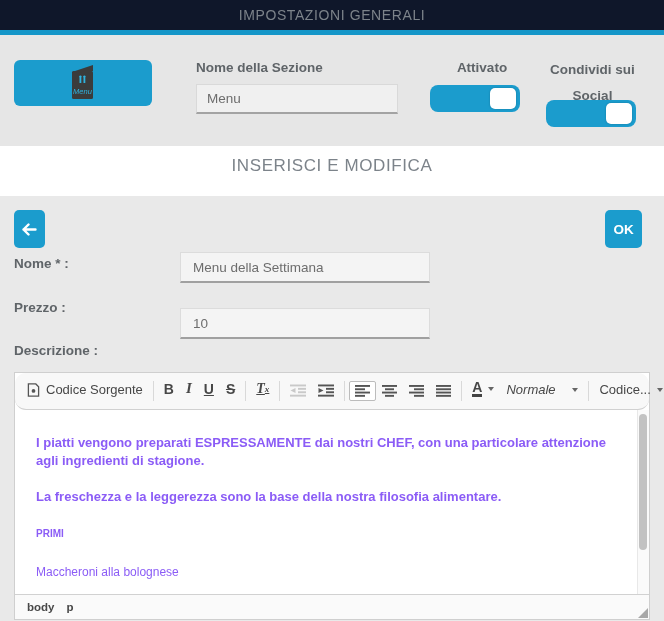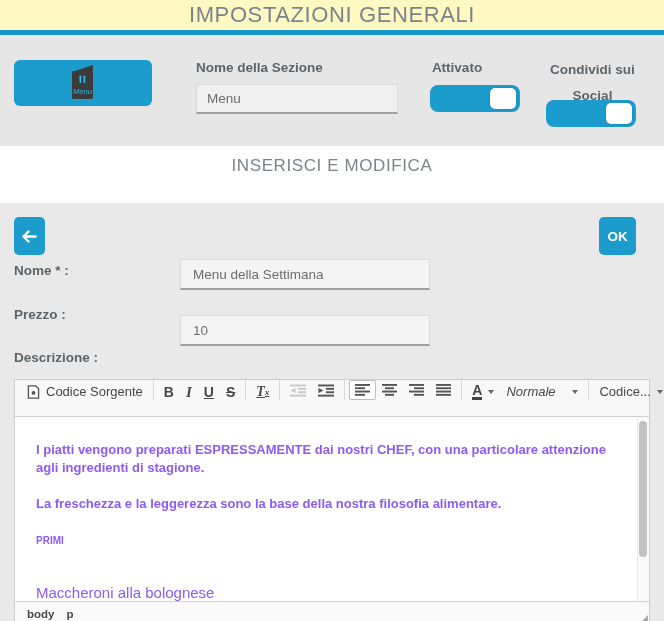--- a/index.html
+++ b/index.html
@@ -2,62 +2,62 @@
 <html><head>
 <meta charset="utf-8">
 <style>
   * { box-sizing: border-box; margin: 0; padding: 0; }
   html, body { width: 664px; height: 621px; }
   body { font-family: "Liberation Sans", sans-serif; background: #ffffff; overflow: hidden; }
   .page { position: relative; width: 664px; height: 621px; background: #ffffff; }
 
   
   .band-title { height: 30px; line-height: 30px; text-align: center; color: #7c838a;
-                font-size: 22px; letter-spacing: .6px; background: #fef9c3; }
+                font-size: 14px; letter-spacing: .6px; background: #0f172a; }
   .accent-bar { height: 5px; background: #1496c8; }
 
   
   .general { position: relative; height: 111px; background: #e6e6e6; }
   .menu-tile { position: absolute; left: 14px; top: 25px; width: 138px; height: 46px;
                background: #1b9ccd; border-radius: 6px; display: flex; align-items: center;
                justify-content: center; cursor: pointer; }
   .lbl { font-weight: bold; color: #5f6468; font-size: 13.5px; }
   .nome-sezione { position: absolute; left: 196px; top: 25px; }
   .ginput { display: block; margin-top: 9px; width: 202px; height: 30px; background: #f0f0f0;
             border: 1px solid #d9d9d9; border-bottom: 2px solid #a3a3a3; color: #6d6d6d;
             font-size: 13.5px; padding: 0 10px; font-family: "Liberation Sans", sans-serif; }
-  .attivato { position: absolute; left: 412px; top: 25px; width: 90px; text-align: center; }
+  .attivato { position: absolute; left: 437px; top: 25px; width: 90px; text-align: center; }
   .social { position: absolute; left: 545px; top: 22px; width: 95px; text-align: center; line-height: 26px; }
   .toggle { position: absolute; width: 90px; height: 27px; background: #1b9ccd; border-radius: 8px; cursor: pointer; }
   .toggle .knob { position: absolute; right: 4px; top: 3px; width: 26px; height: 21px;
                   background: #ffffff; border-radius: 5px; box-shadow: 0 0 2px rgba(0,0,0,.25); }
   .toggle.t1 { left: 430px; top: 50px; }
   .toggle.t2 { left: 546px; top: 65px; }
 
   
-  .band-insert { height: 57px; line-height: 40px; text-align: center; color: #7c838a;
+  .band-insert { height: 50px; line-height: 40px; text-align: center; color: #7c838a;
                  font-size: 17px; letter-spacing: .6px; background: #fff; }
 
   
   .edit { position: relative; height: 435px; background: #e9e9e9; }
   .btn { position: absolute; background: #1b9ccd; border: none; border-radius: 5px;
          color: #fff; cursor: pointer; display: flex; align-items: center; justify-content: center; }
   .btn-back { left: 14px; top: 14px; width: 31px; height: 38px; }
-  .btn-ok { right: 28px; top: 14px; width: 37px; height: 38px; font-weight: bold; font-size: 13.5px;
+  .btn-ok { right: 22px; top: 14px; width: 37px; height: 38px; font-weight: bold; font-size: 13.5px;
             font-family: "Liberation Sans", sans-serif; }
   .frow-label { position: absolute; left: 14px; }
   .finput { position: absolute; left: 180px; width: 250px; height: 31px; background: #f4f4f4;
             border: 1px solid #dcdcdc; border-bottom: 2px solid #a0a0a0; color: #6d6d6d;
             font-size: 13.5px; padding: 0 12px; font-family: "Liberation Sans", sans-serif; }
 
   
   .editor { position: absolute; left: 14px; top: 176px; width: 636px; height: 248px;
             background: #fff; border: 1px solid #cfcfcf; display: flex; flex-direction: column; }
   .toolbar { height: 37px; flex: 0 0 37px; background: #f8f8f8; border-bottom: 1px solid #d1d1d1;
-             display: flex; align-items: flex-start; padding: 0 6px; color: #474747; }
+             display: flex; align-items: flex-end; padding: 8px 6px; color: #474747; border-radius: 11px; }
   .tbtn { display: flex; align-items: center; padding: 4px 6px; border-radius: 2px; cursor: pointer;
           font-size: 13px; color: #474747; white-space: nowrap; }
   .tbtn.active { border: 1px solid #bcbcbc; background: #ffffff; padding: 3px 5px; }
   .tsep { width: 1px; height: 20px; background: #d9d9d9; margin: 0 4px; flex: 0 0 1px; }
   .glyph-b { font-weight: bold; font-size: 14px; }
   .glyph-i { font-style: italic; font-family: "Liberation Serif", serif; font-size: 15px; font-weight: bold; }
   .glyph-u { text-decoration: underline; font-weight: bold; font-size: 14px; }
   .glyph-s { text-decoration: line-through; font-weight: bold; font-size: 14px; }
   .glyph-tx { font-style: italic; font-family: "Liberation Serif", serif; font-weight: bold; font-size: 14px;
               text-decoration: underline; }
@@ -67,21 +67,21 @@
            border-top: 4px solid #666; margin-left: 6px; }
   .combo { min-width: 84px; justify-content: space-between; font-style: italic; }
   .combo-sm { min-width: 76px; justify-content: space-between; }
   .src-icon { margin-right: 6px; display: inline-flex; }
 
   .content { position: relative; flex: 1 1 auto; overflow: hidden; padding: 14px 36px 0 21px; }
   .content p { color: #8b5cf6; }
   .p-bold { font-weight: bold; font-size: 13px; line-height: 18px; margin: 10px 0 18px; }
   .p-bold + .p-bold { margin-top: 0; }
   .p-heading { font-weight: bold; font-size: 10px; margin: 22px 0 0; }
-  .p-normal { font-weight: normal; font-size: 15px; margin: 38px 0 0; color: #333; }
+  .p-normal { font-weight: normal; font-size: 12px; margin: 26px 0 0; color: #333; }
   .scrollbar { position: absolute; right: 0; top: 0; bottom: 0; width: 12px; background: #fafafa;
                border-left: 1px solid #e8e8e8; }
   .scroll-thumb { position: absolute; top: 4px; right: 2px; width: 8px; height: 74%;
                   background: #c2c2c2; border-radius: 4px; }
 
   .statusbar { height: 25px; flex: 0 0 25px; background: #fafafa; border-top: 1px solid #d1d1d1;
                display: flex; align-items: center; padding: 0 12px; position: relative; }
   .crumb { font-size: 11.5px; color: #484848; margin-right: 12px; cursor: pointer; }
   .crumb.bold { font-weight: bold; }
   .resize-handle { position: absolute; right: 1px; bottom: 1px; width: 0; height: 0;

